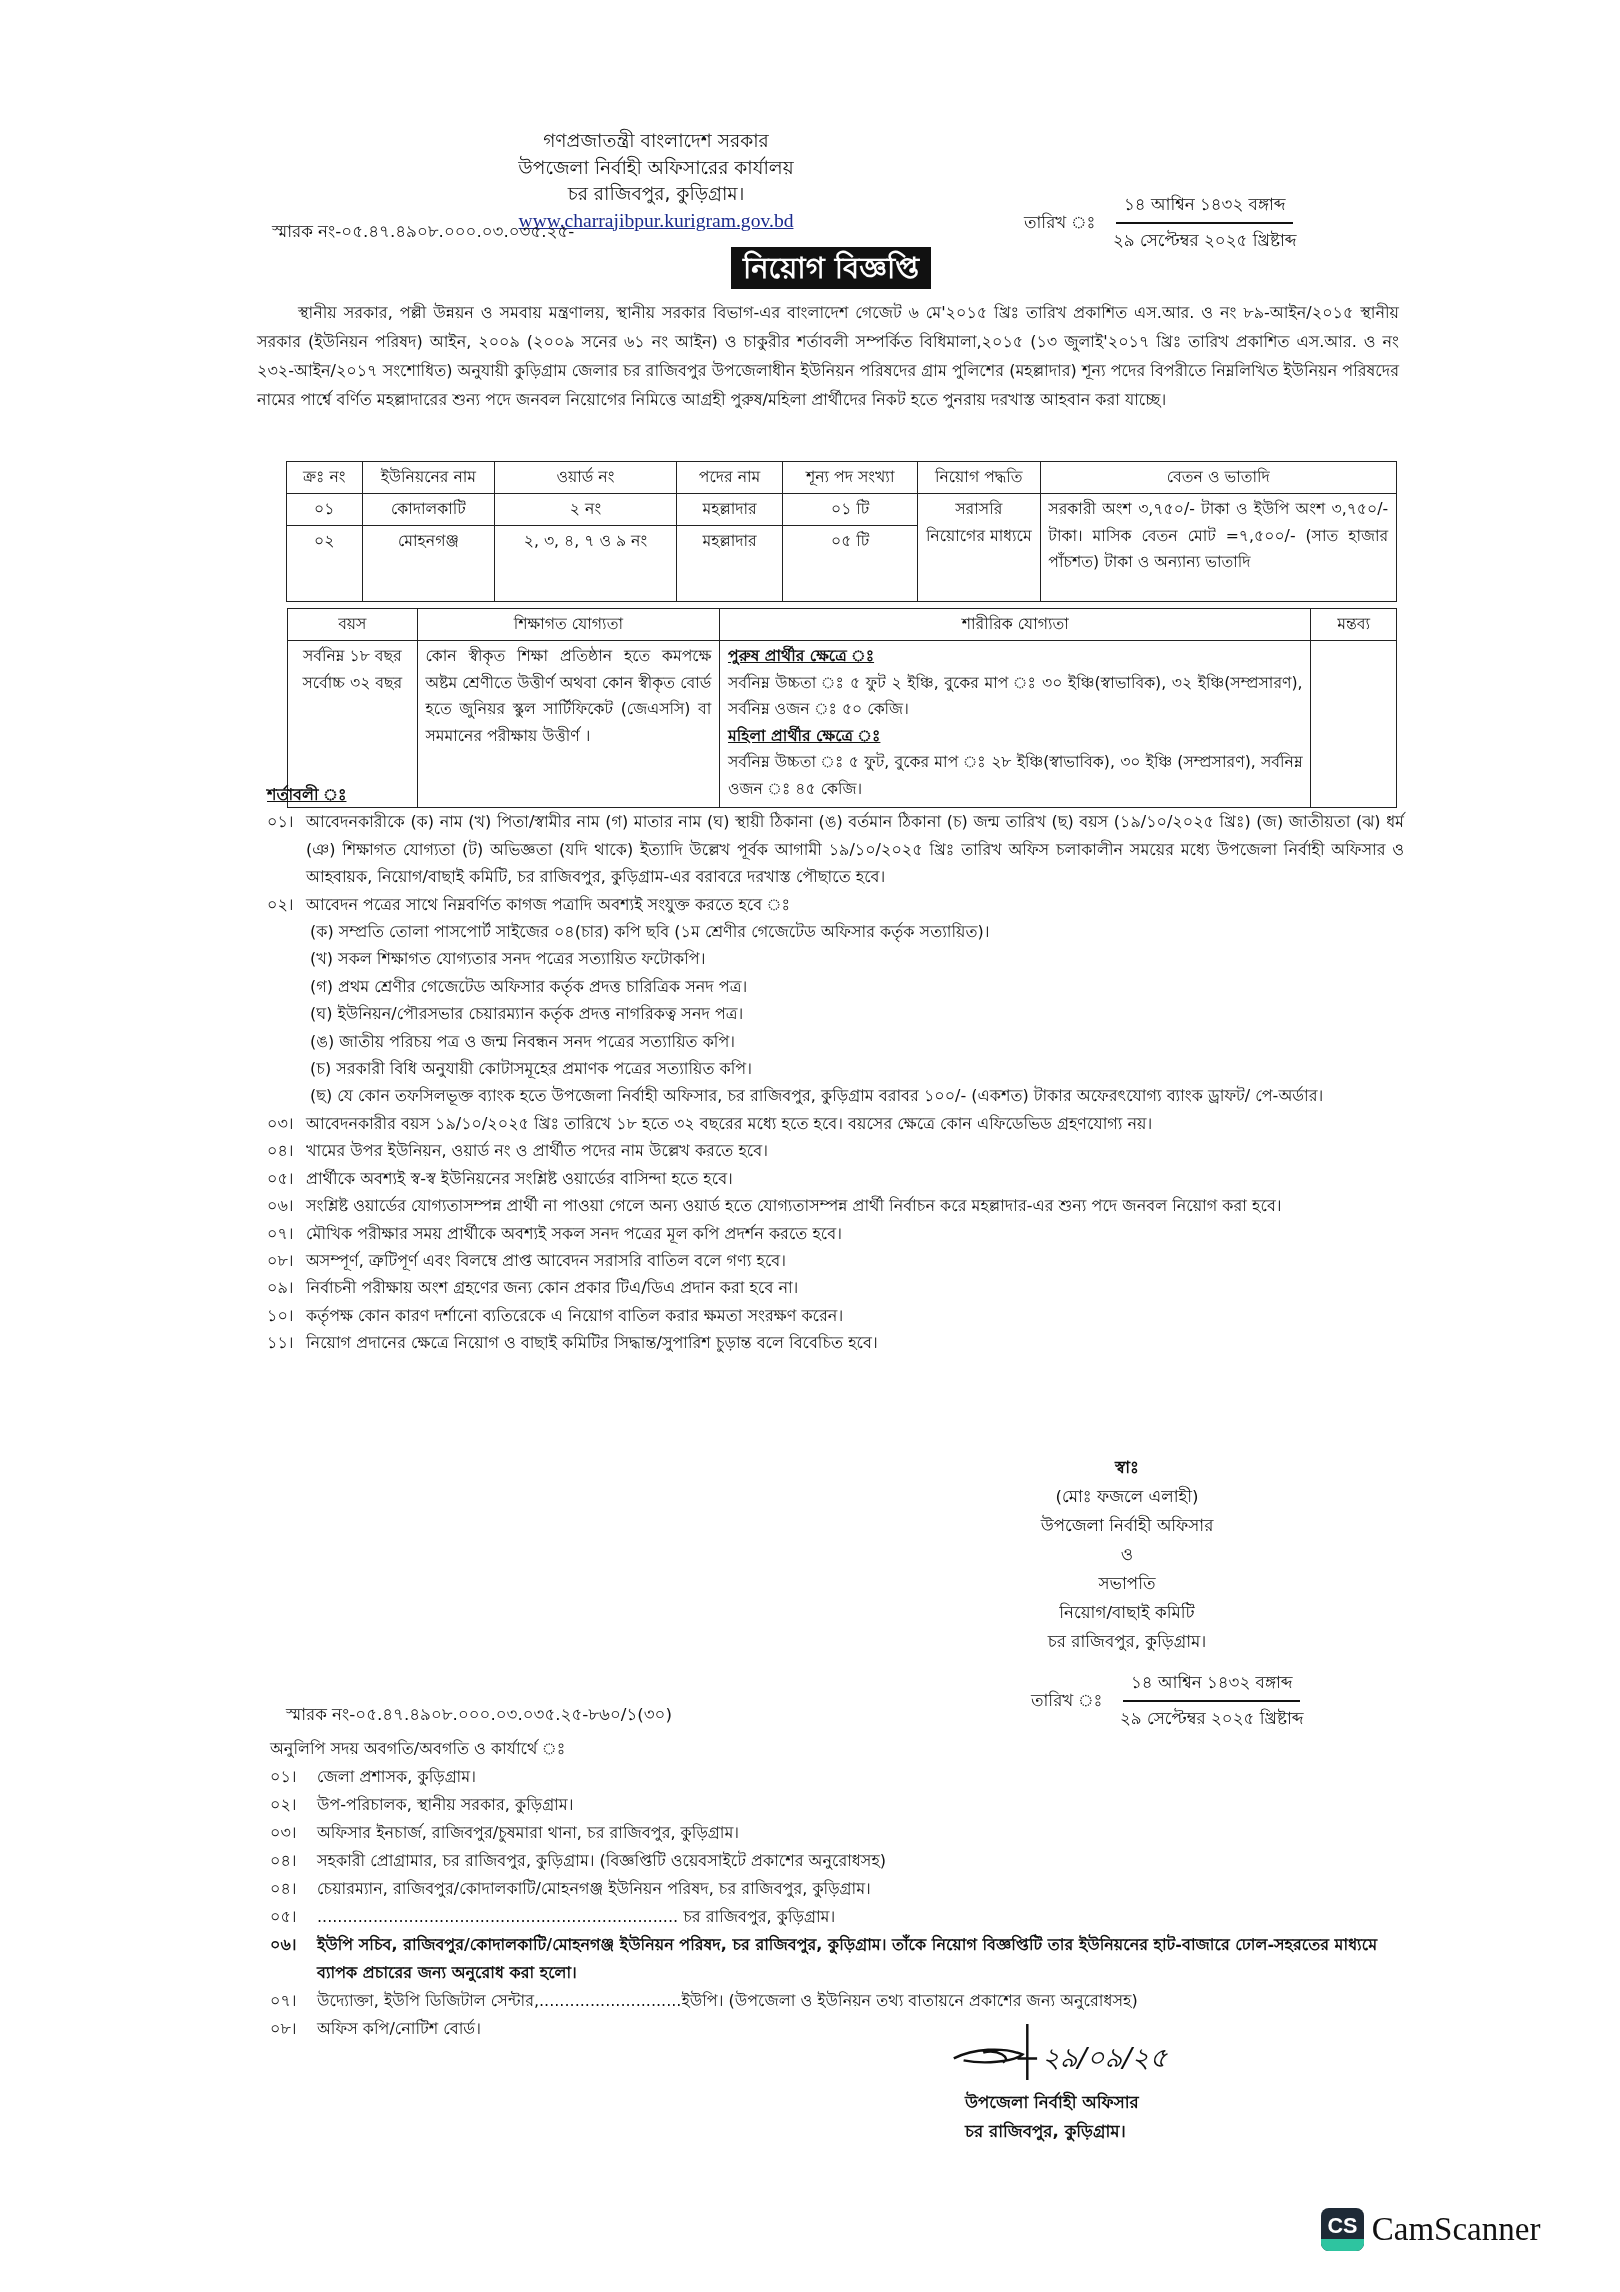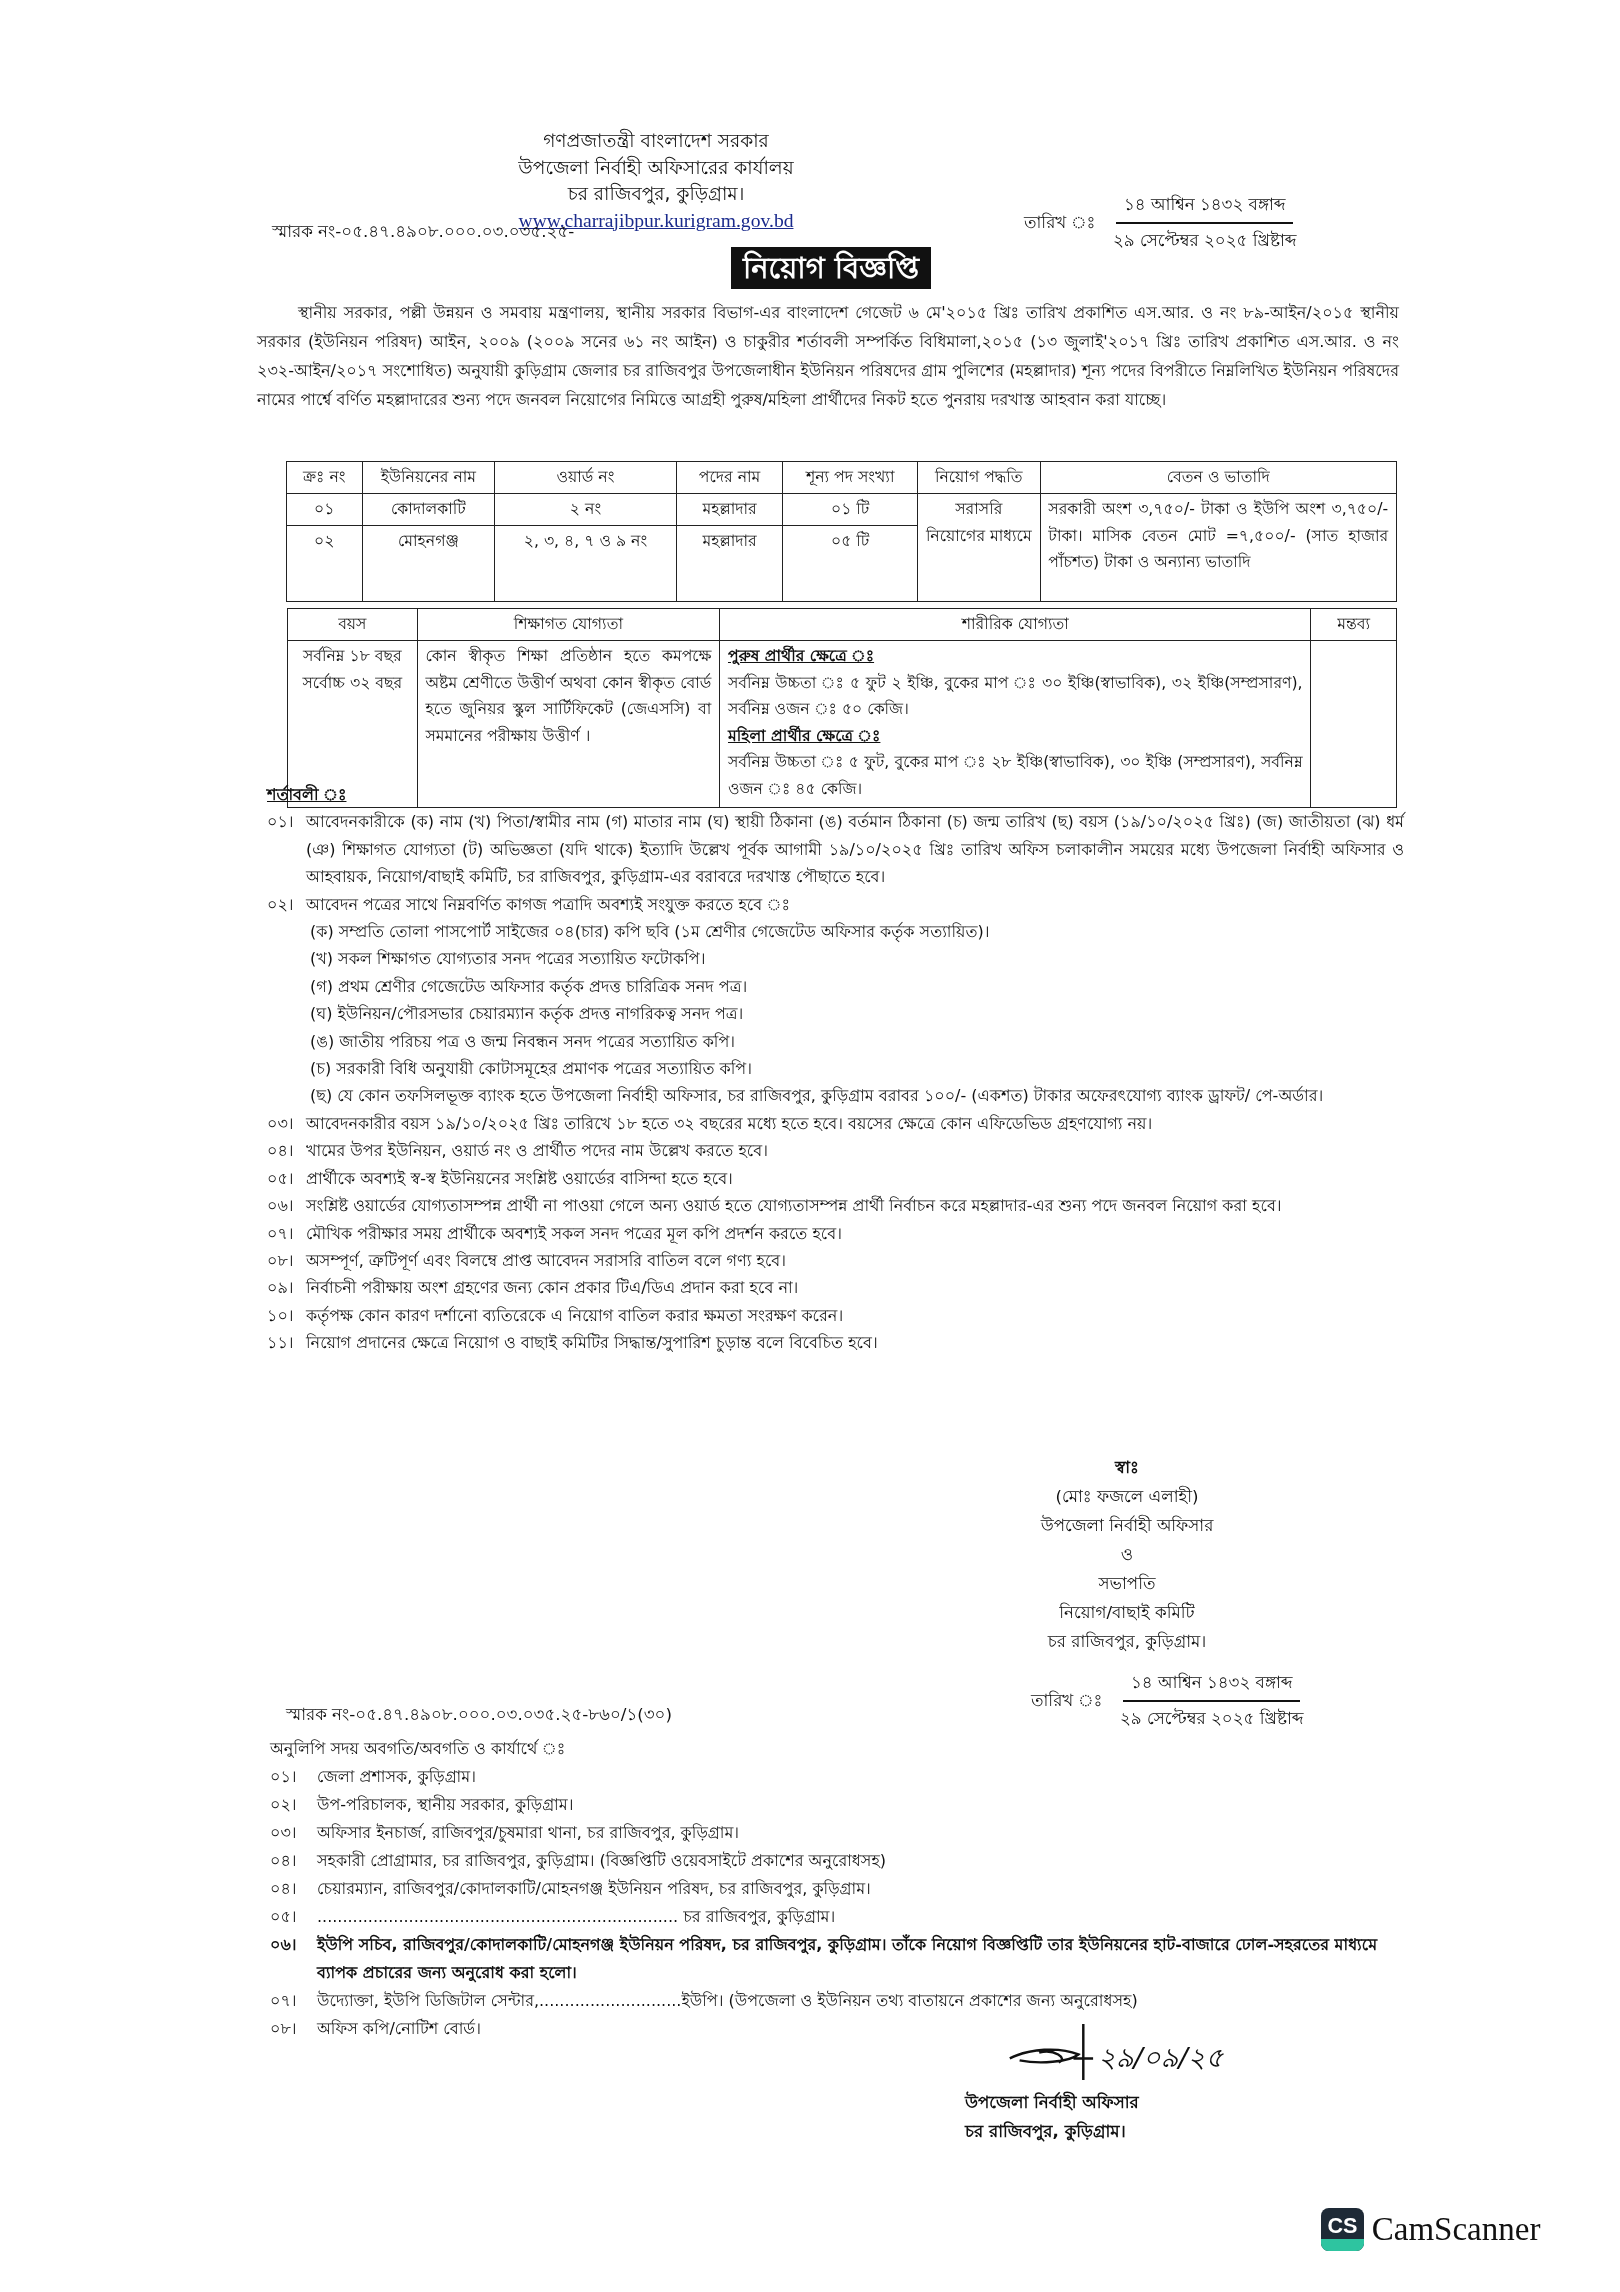--- a/index.html
+++ b/index.html
@@ -221,21 +221,21 @@
   <div class="row">
       <span class="num">০৭।</span>
       <span>উদ্যোক্তা, ইউপি ডিজিটাল সেন্টার,............................ইউপি। (উপজেলা ও ইউনিয়ন তথ্য বাতায়নে প্রকাশের জন্য অনুরোধসহ)</span>
     </div>
   <div class="row">
       <span class="num">০৮।</span>
       <span>অফিস কপি/নোটিশ বোর্ড।</span>
     </div>
 </div>
 
-<div class="abs" style="left:1000px; top:2019px; width:294px; height:69px;">
+<div class="abs" style="left:944px; top:2019px; width:294px; height:69px;">
   <svg width="294" height="69" viewBox="0 0 300 70">
     <path d="M10 40 C30 30, 60 28, 80 36 C70 44, 40 46, 20 42 M40 34 C55 30,70 40,60 44 M85 5 L85 62 M75 40 L95 40" stroke="#111" stroke-width="2.5" fill="none"></path>
   </svg>
   <span style="position:absolute; left:98px; top:17.6px; font-size:27.4px; font-style:italic;">২৯/০৯/২৫</span>
 </div>
 <div class="abs sign" style="left:965px; top:2088px; width:274px; text-align:left; line-height:29px;">
   <div class="bold">উপজেলা নির্বাহী অফিসার</div>
   <div class="bold">চর রাজিবপুর, কুড়িগ্রাম।</div>
 </div>
 

